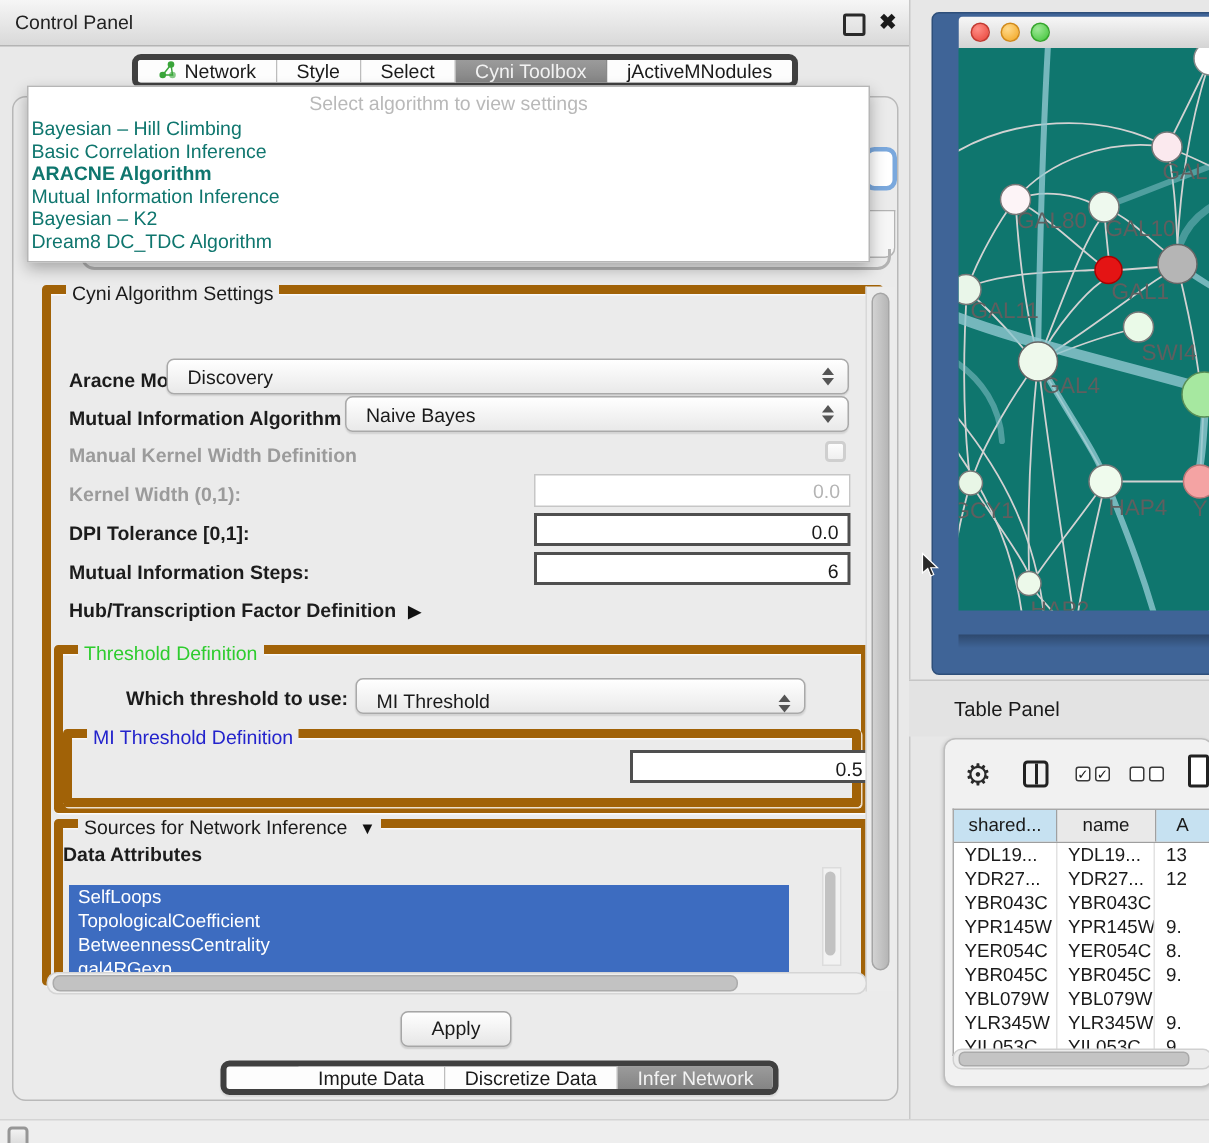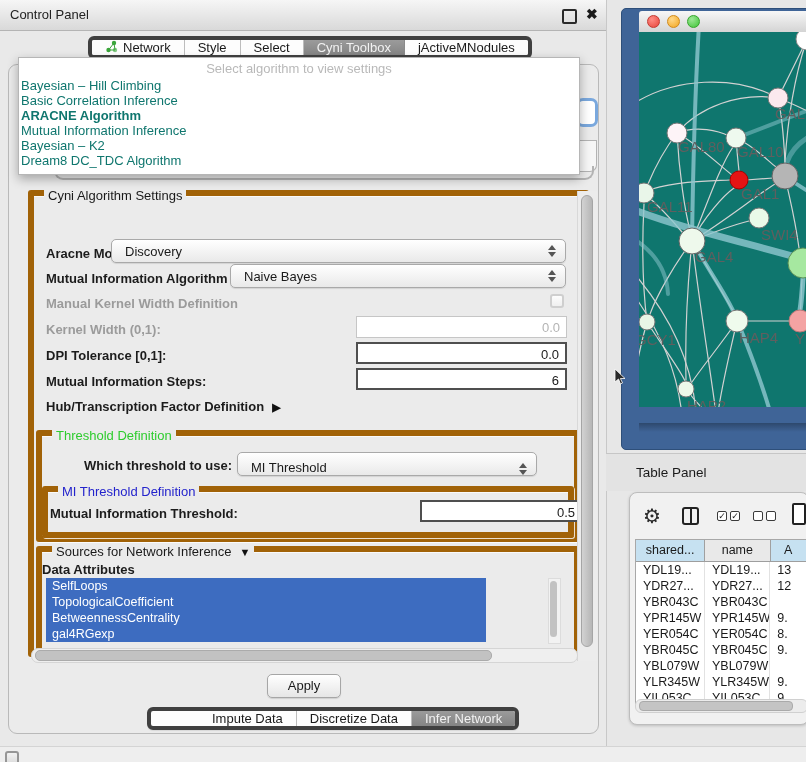--- a/index.html
+++ b/index.html
@@ -79,21 +79,21 @@
          text-align:right;padding:3px 6px 0 0;height:22px;}
   .field.strong{border:2px solid #4f4f4f;}
   .field.disabled{color:#b4b4b4;}
   #fld-kernel{left:356px;top:316px;width:211px;}
   #fld-dpi{left:356px;top:342px;width:211px;}
   #fld-misteps{left:356px;top:368px;width:211px;}
   #fld-mithresh{left:420px;top:500px;width:163px;}
   #chk-manual{position:absolute;left:550px;top:294px;width:14px;height:14px;border:2px solid #cfcfcf;
               border-radius:3px;background:linear-gradient(#fdfdfd,#efefef);box-sizing:border-box;}
 
-  #attr-list{position:absolute;left:46px;top:578px;width:440px;height:64px;background:#14b8a6;overflow:hidden;}
+  #attr-list{position:absolute;left:46px;top:590px;width:480px;height:64px;background:#14b8a6;overflow:hidden;}
   .attr-row{height:16px;line-height:16px;color:#fff;background:#3d6cc0;font-size:12.5px;padding-left:6px;white-space:nowrap;}
   #attr-scroll{position:absolute;left:548px;top:578px;width:11px;height:64px;background:#f2f2f2;border:1px solid #dcdcdc;}
   #attr-scroll .thumb{position:absolute;left:1px;top:2px;width:7px;height:56px;background:#c2c2c2;border-radius:4px;}
 
   #vscroll{position:absolute;left:577px;top:191px;width:19px;height:470px;background:#ececec;border-left:1px solid #d8d8d8;}
   #vscroll .thumb{position:absolute;left:3px;top:4px;width:12px;height:452px;border-radius:7px;
                   background:linear-gradient(90deg,#d2d2d2,#b6b6b6);border:1px solid #a5a5a5;box-sizing:border-box;}
   #hscroll{position:absolute;left:31px;top:648px;width:545px;height:13px;background:#efefef;border:1px solid #d5d5d5;border-radius:7px;}
   #hscroll .thumb{position:absolute;left:3px;top:1px;width:455px;height:9px;background:#c2c2c2;border-radius:5px;border:1px solid #ababab;}
 
@@ -245,21 +245,20 @@
       <span class="grow">MI Threshold</span>
       <span class="combo-arrows">
           <span class="tri-up"></span>
           <span class="tri-dn"></span>
         </span>
     </div>
 
     <div class="group" id="grp-mithresh">
       <span class="group-title t-blue">MI Threshold Definition</span>
     </div>
-    <span class="lbl" id="lbl-mithresh">Mutual Information Threshold:</span>
     <div class="field strong" id="fld-mithresh">0.5</div>
 
     <div class="group" id="grp-sources">
       <span class="group-title t-black"><span>Sources for Network Inference</span><span class="tri">▼</span></span>
     </div>
     <span class="lbl" id="lbl-dataattr">Data Attributes</span>
     <div id="attr-list">
         <div class="attr-row">SelfLoops</div>
         <div class="attr-row">TopologicalCoefficient</div>
         <div class="attr-row">BetweennessCentrality</div>

